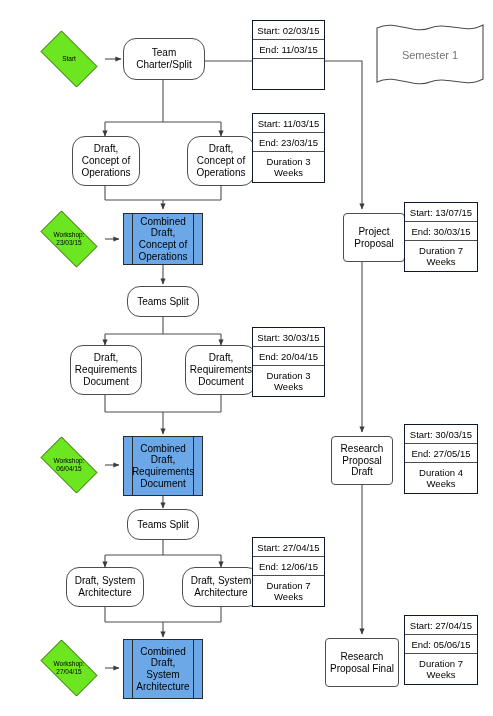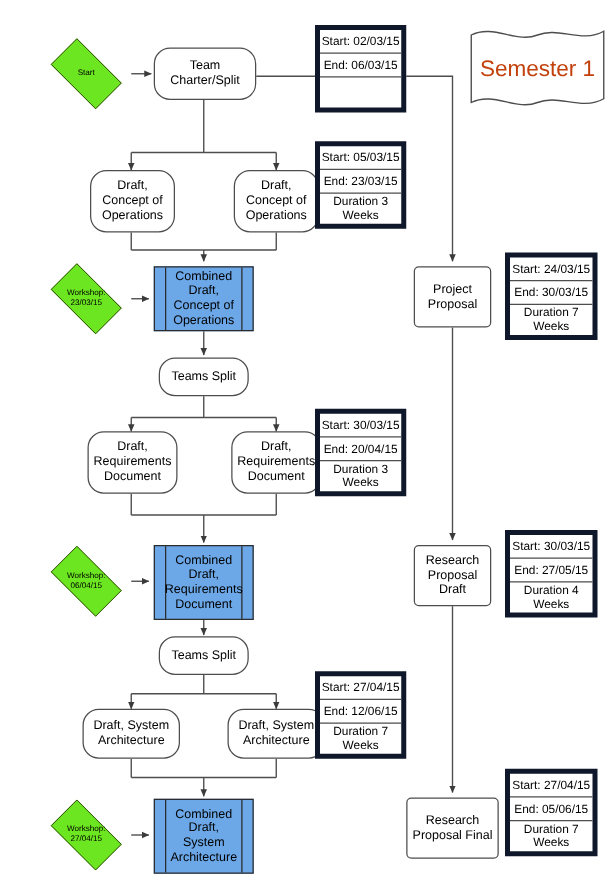--- a/index.html
+++ b/index.html
@@ -91,21 +91,21 @@
     border-left: 1px solid #2b2b2b;
   }
   .predef .bar.l { left: 8px; }
   .predef .bar.r { right: 8px; }
   .predef .predef-label { position: relative; z-index: 2; padding: 0 11px; }
 
   
   .infocard {
     position: absolute;
     box-sizing: border-box;
-    border: 4px solid #0f172a;
+    border: 1px solid #0f172a;
     background: #ffffff;
     display: flex;
     flex-direction: column;
   }
   .infocard .row {
     flex: 0 0 auto;
     box-sizing: border-box;
     border-bottom: 1px solid #4d4d4d;
     display: flex;
     align-items: center;
@@ -128,22 +128,22 @@
   .banner {
     position: absolute;
     display: flex;
     align-items: center;
     justify-content: center;
   }
   .banner svg { position: absolute; left: 0; top: 0; }
   .banner .banner-label {
     position: relative;
     z-index: 2;
-    font-size: 18px;
-    color: #c2410c;
+    font-size: 11px;
+    color: #737373;
   }
 </style>
 </head>
 <body>
 
 <div id="canvas">
 
   <svg id="wires" viewBox="0 0 493 716" width="493" height="716">
     <defs>
       <marker id="ah" markerWidth="7" markerHeight="7" refX="5.6" refY="3" orient="auto" markerUnits="userSpaceOnUse">
@@ -292,21 +292,21 @@
 
   <div class="node predef" style="left: 123px; top: 639px; width: 80px; height: 60px; background: rgb(108, 168, 232);">
     <span class="bar l"></span>
     <span class="bar r"></span>
     <span class="predef-label">Combined
 Draft,
 System
 Architecture</span>
   </div>
 
-  <div class="node rrect" style="left:331px; top:213px; width:62px; height:49px;align-items:center;">
+  <div class="node rrect" style="left:343px; top:213px; width:62px; height:49px;align-items:center;">
     <span>Project
 Proposal</span>
   </div>
 
   <div class="node rrect" style="left:331px; top:436px; width:62px; height:49px;">
     <span>Research
 Proposal
 Draft</span>
   </div>
 
@@ -317,32 +317,32 @@
 
   <div class="banner" style="left:375px; top:22px; width:110px; height:66px;">
     <svg width="110" height="66" viewBox="0 0 110 66">
       <path d="M2,6 C20,-3 38,13 55,6 C72,-1 90,13 108,3 L108,57 C90,67 72,53 55,60 C38,67 20,51 2,60 Z" fill="#ffffff" stroke="#4d4d4d" stroke-width="1.1"></path>
     </svg>
     <span class="banner-label">Semester 1</span>
   </div>
 
   <div class="infocard" style="left:252px; top:20px; width:73px; height:70px;">
     <div class="row">Start: 02/03/15</div>
-    <div class="row">End: 06/03/15</div>
+    <div class="row">End: 11/03/15</div>
   </div>
 
   <div class="infocard" style="left:252px; top:113px; width:73px; height:70px;">
-    <div class="row">Start: 05/03/15</div>
+    <div class="row">Start: 11/03/15</div>
     <div class="row">End: 23/03/15</div>
     <div class="row dur">Duration 3
 Weeks</div>
   </div>
 
   <div class="infocard" style="left:404px; top:202px; width:74px; height:70px;">
-    <div class="row">Start: 24/03/15</div>
+    <div class="row">Start: 13/07/15</div>
     <div class="row">End: 30/03/15</div>
     <div class="row dur">Duration 7
 Weeks</div>
   </div>
 
   <div class="infocard" style="left:252px; top:327px; width:73px; height:70px;">
     <div class="row">Start: 30/03/15</div>
     <div class="row">End: 20/04/15</div>
     <div class="row dur">Duration 3
 Weeks</div>

